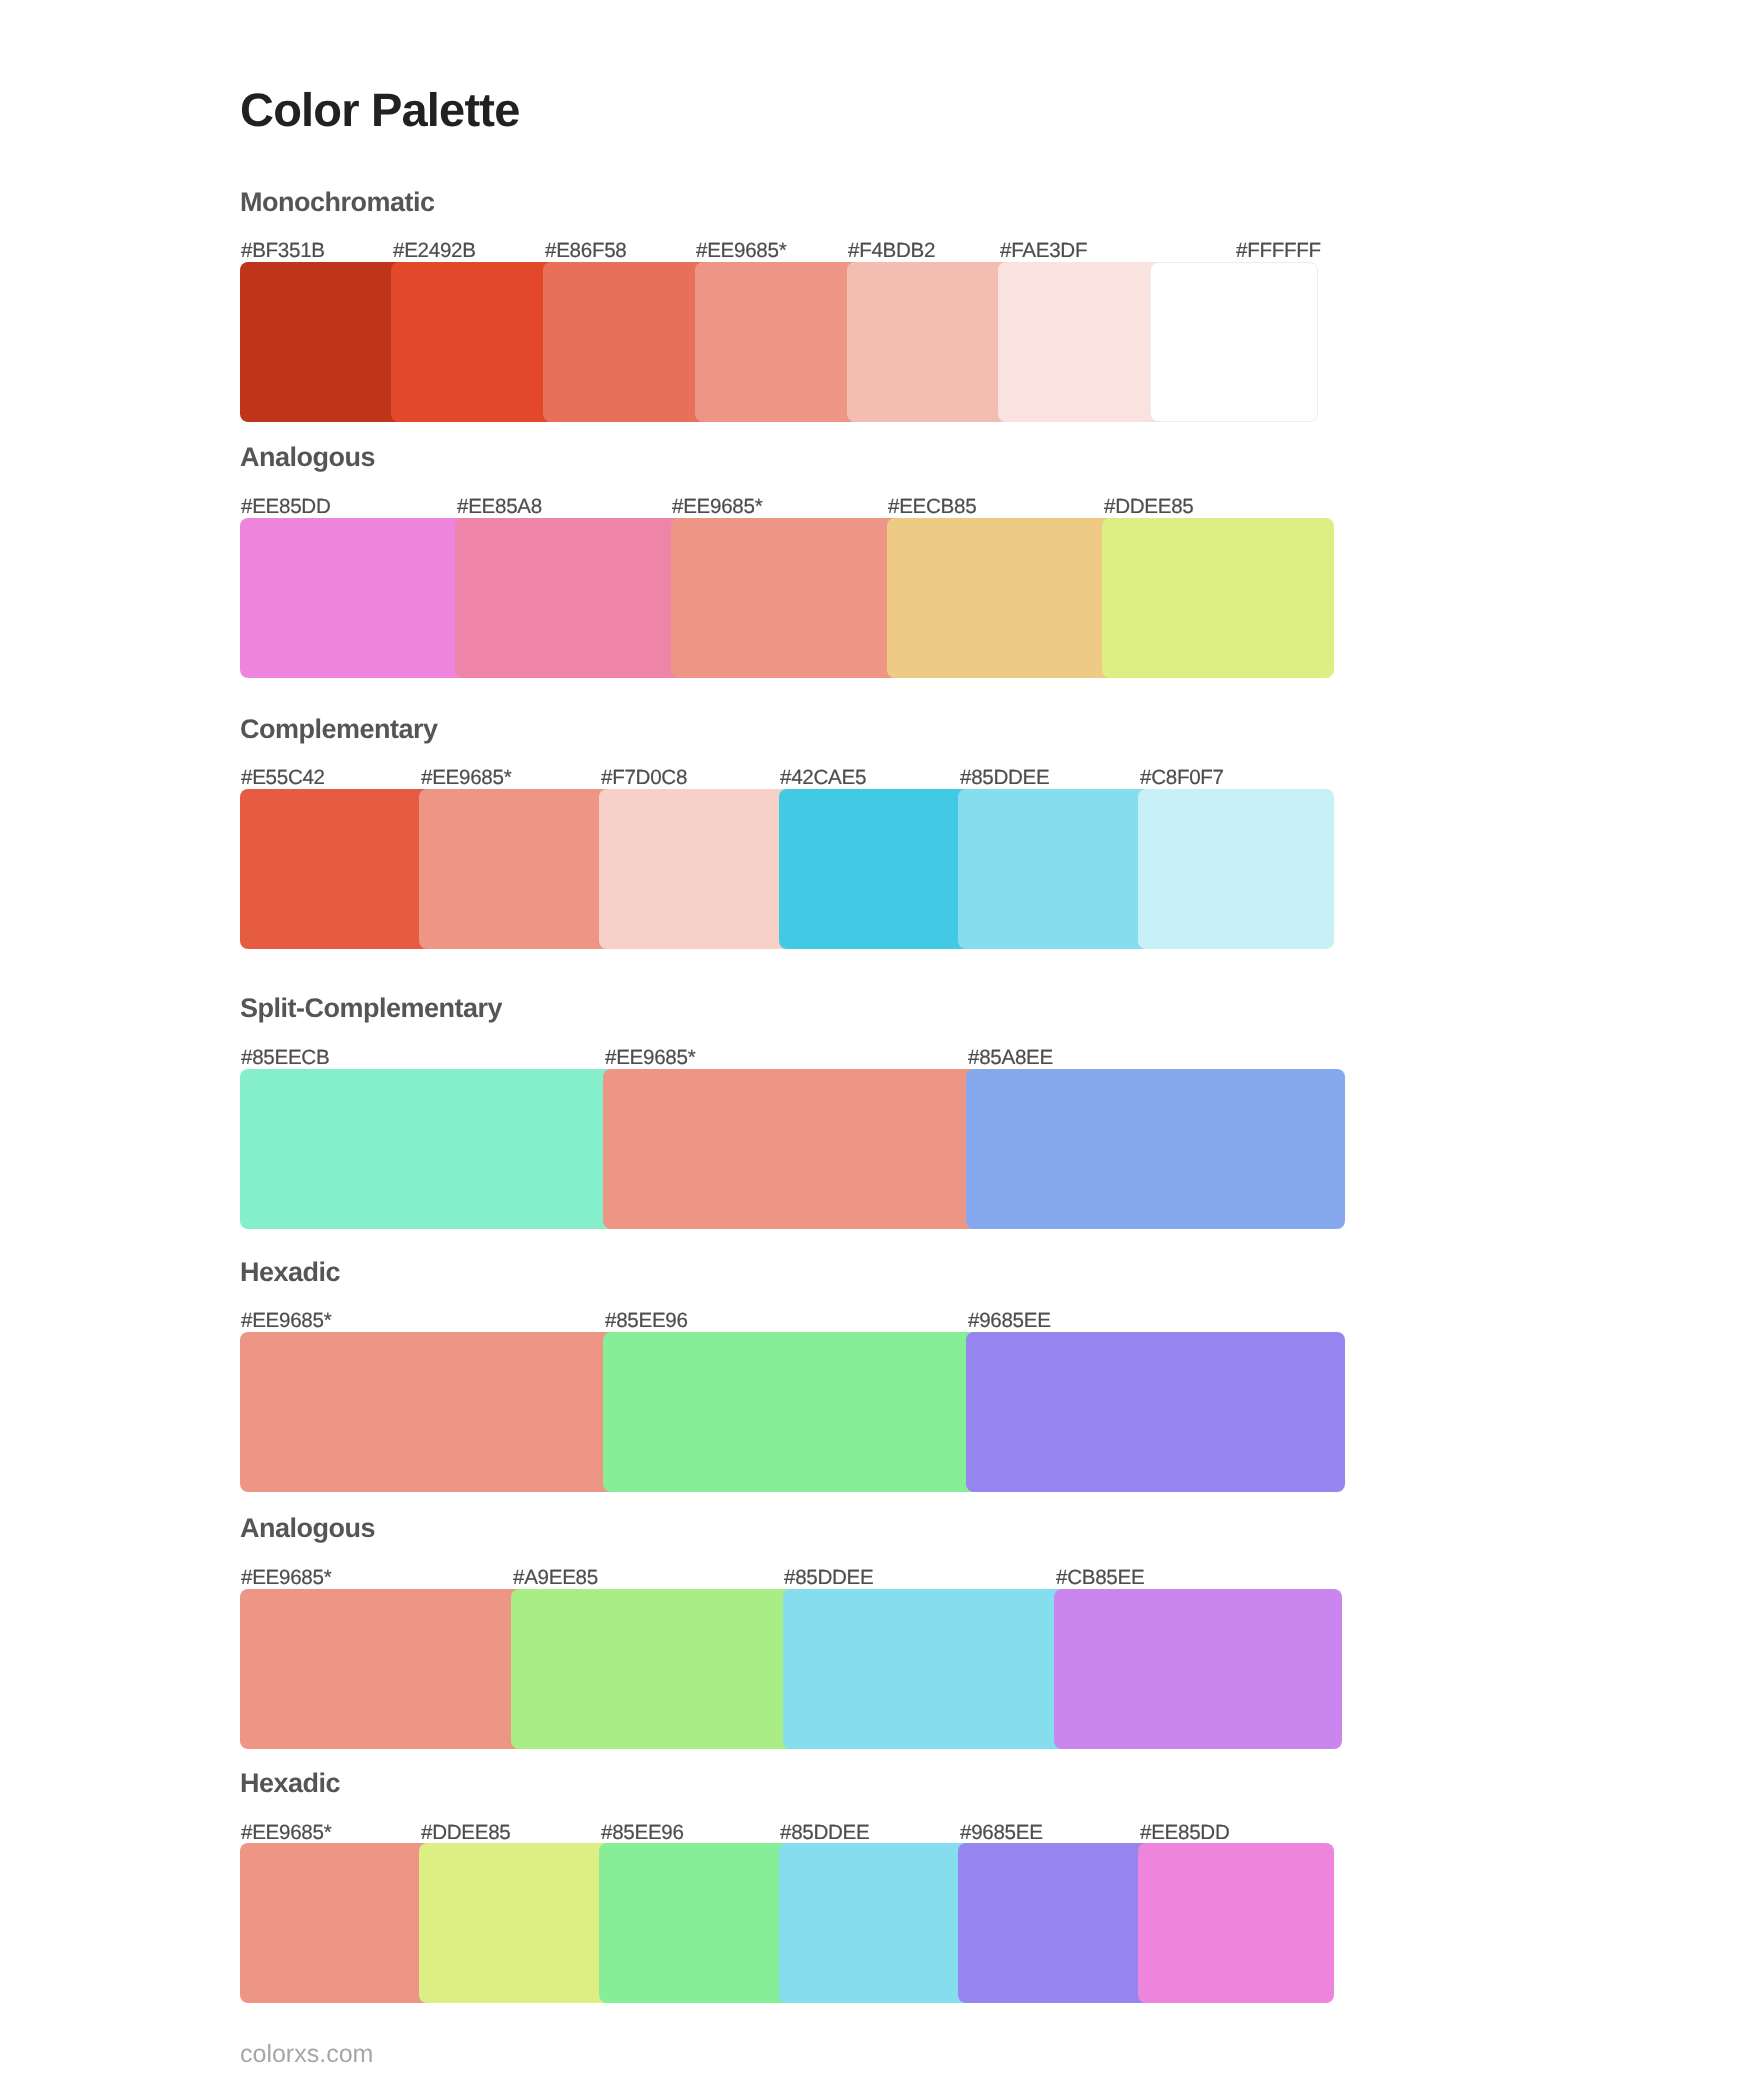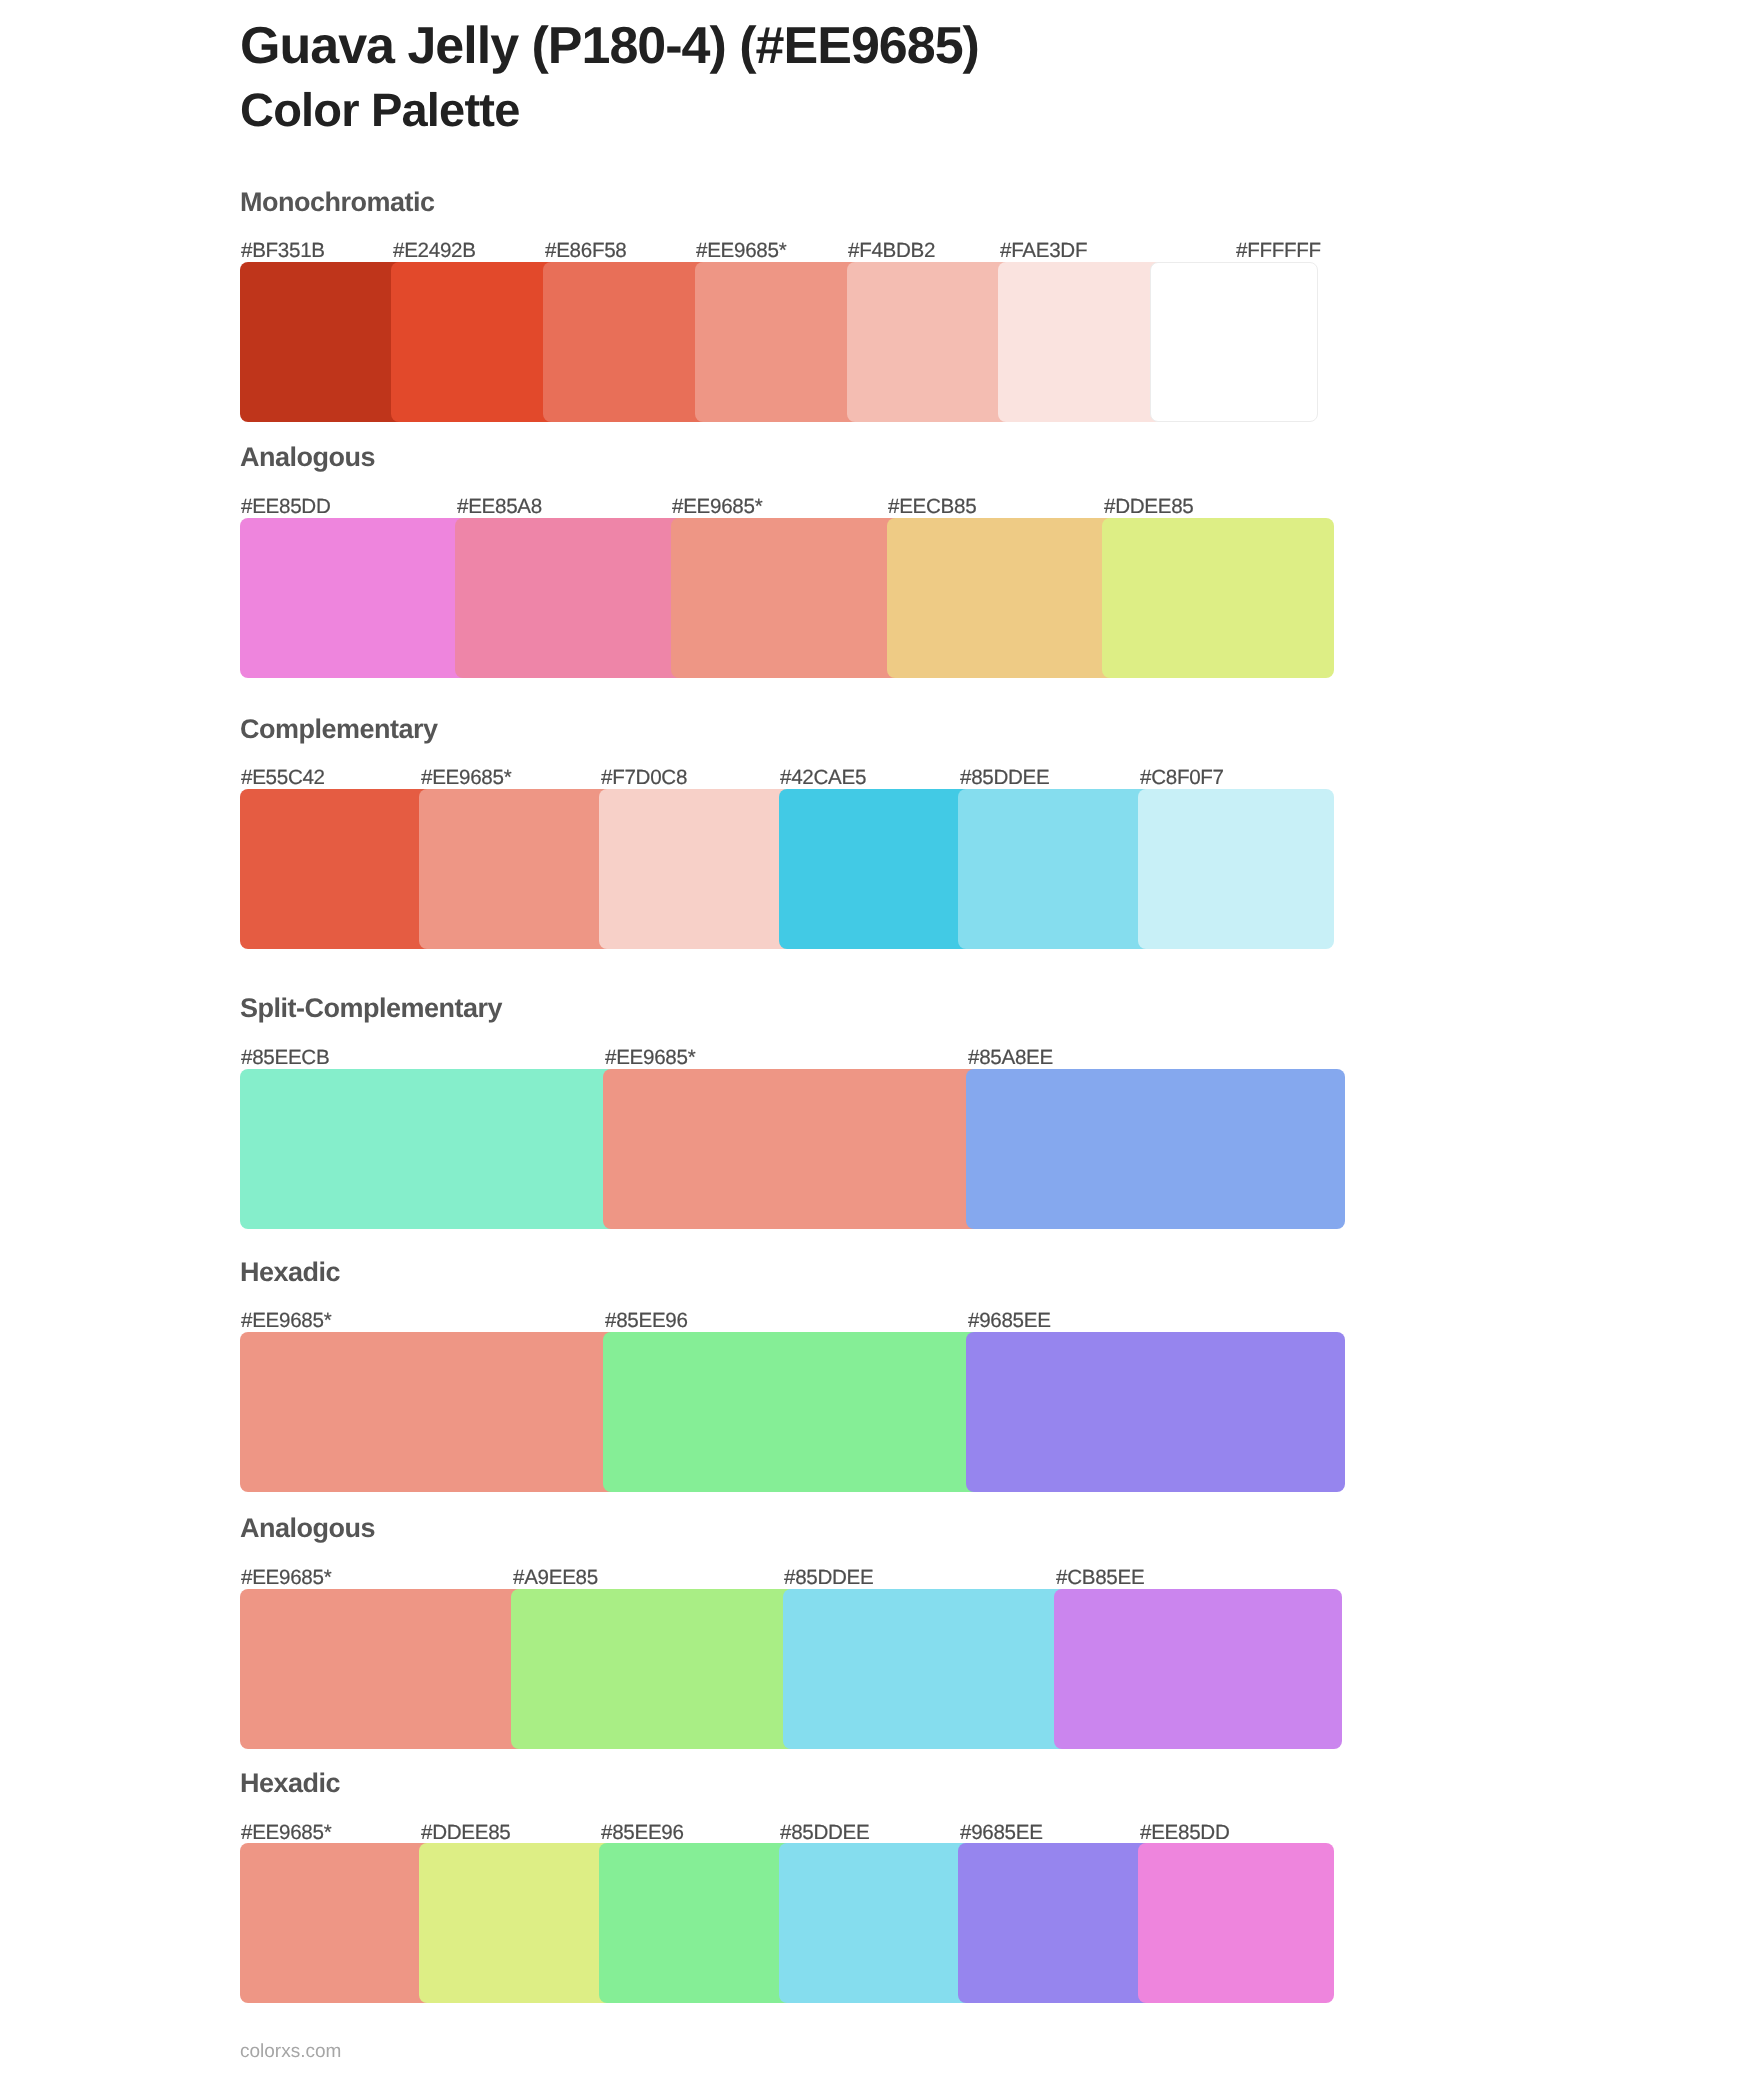--- a/index.html
+++ b/index.html
@@ -36,29 +36,28 @@
     font-size:20.6px;font-weight:400;line-height:1;color:#4d4d4d;
     -webkit-text-stroke:0.2px #4d4d4d;
     white-space:nowrap;letter-spacing:-0.3px;
   }
   .swatch{
     position:absolute;height:160px;
   }
   .site-credit{
     will-change:opacity;
     position:absolute;left:240px;
-    font-size:19px;font-weight:400;line-height:1;color:#a6a6a6;
+    font-size:25px;font-weight:400;line-height:1;color:#a6a6a6;
     white-space:nowrap;
   }
 </style>
 </head>
 <body>
 
 <div class="page">
-  <div class="page-title" style="top: 20.4px;">Guava Jelly (P180-4) (#EE9685)</div>
   <div class="page-subtitle" style="top: 86px;">Color Palette</div>
   <div id="sections-host">
       <div class="section-title" style="top: 189px;">Monochromatic</div>
       <div class="swatch" style="left: 240px; top: 262px; width: 168px; background: rgb(191, 53, 27); border-radius: 8px; z-index: 10;"></div>
       <div class="swatch-label" style="left: 241px; top: 241px;">#BF351B</div>
       <div class="swatch" style="left: 391px; top: 262px; width: 168px; background: rgb(226, 73, 43); border-radius: 8px; z-index: 11;"></div>
       <div class="swatch-label" style="left: 393px; top: 241px;">#E2492B</div>
       <div class="swatch" style="left: 543px; top: 262px; width: 168px; background: rgb(232, 111, 88); border-radius: 8px; z-index: 12;"></div>
       <div class="swatch-label" style="left: 545px; top: 241px;">#E86F58</div>
       <div class="swatch" style="left: 695px; top: 262px; width: 168px; background: rgb(238, 150, 133); border-radius: 8px; z-index: 13;"></div>

